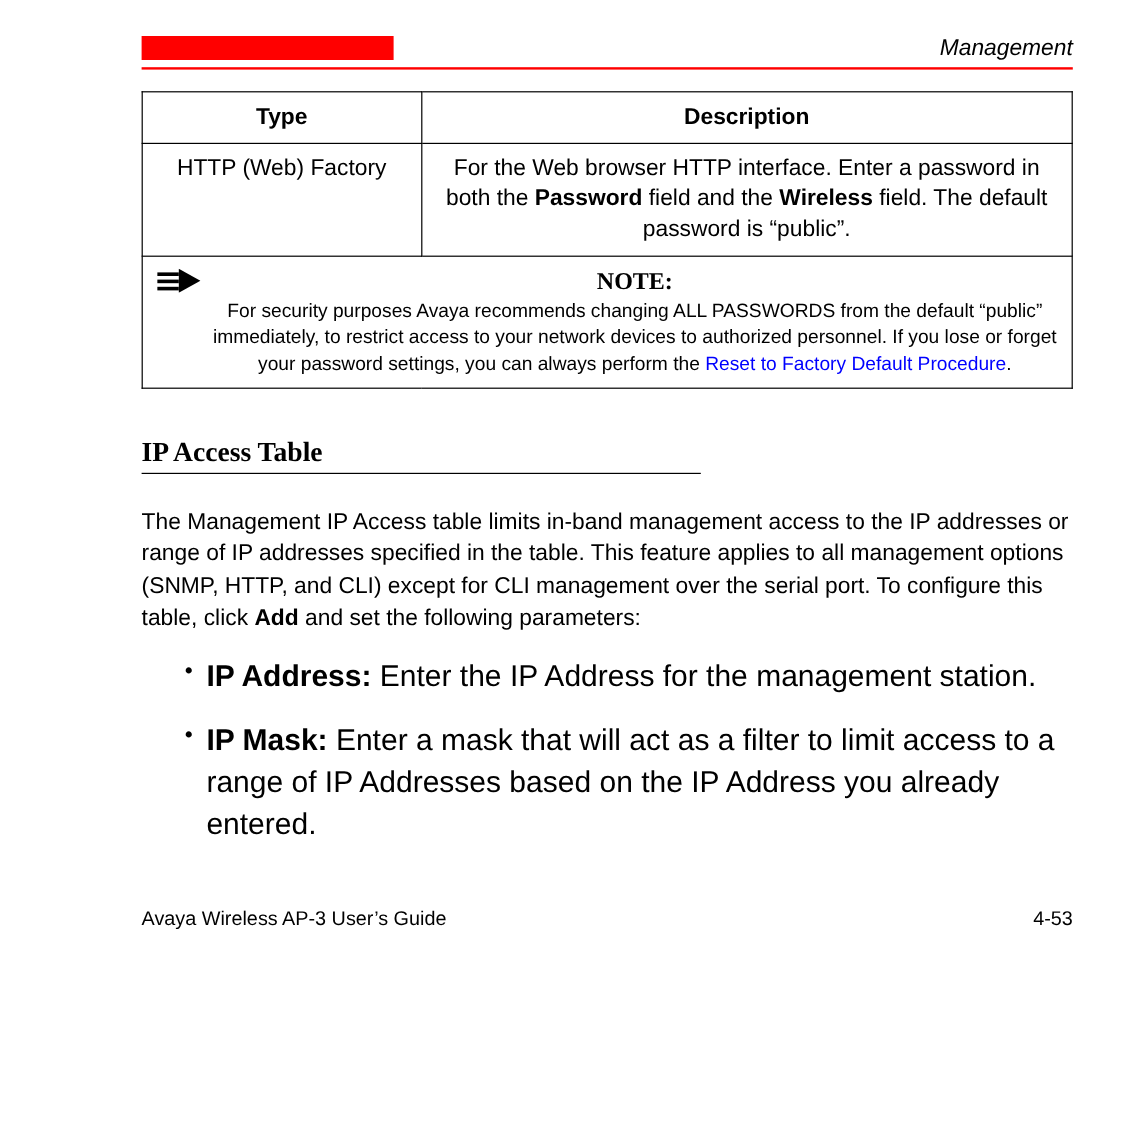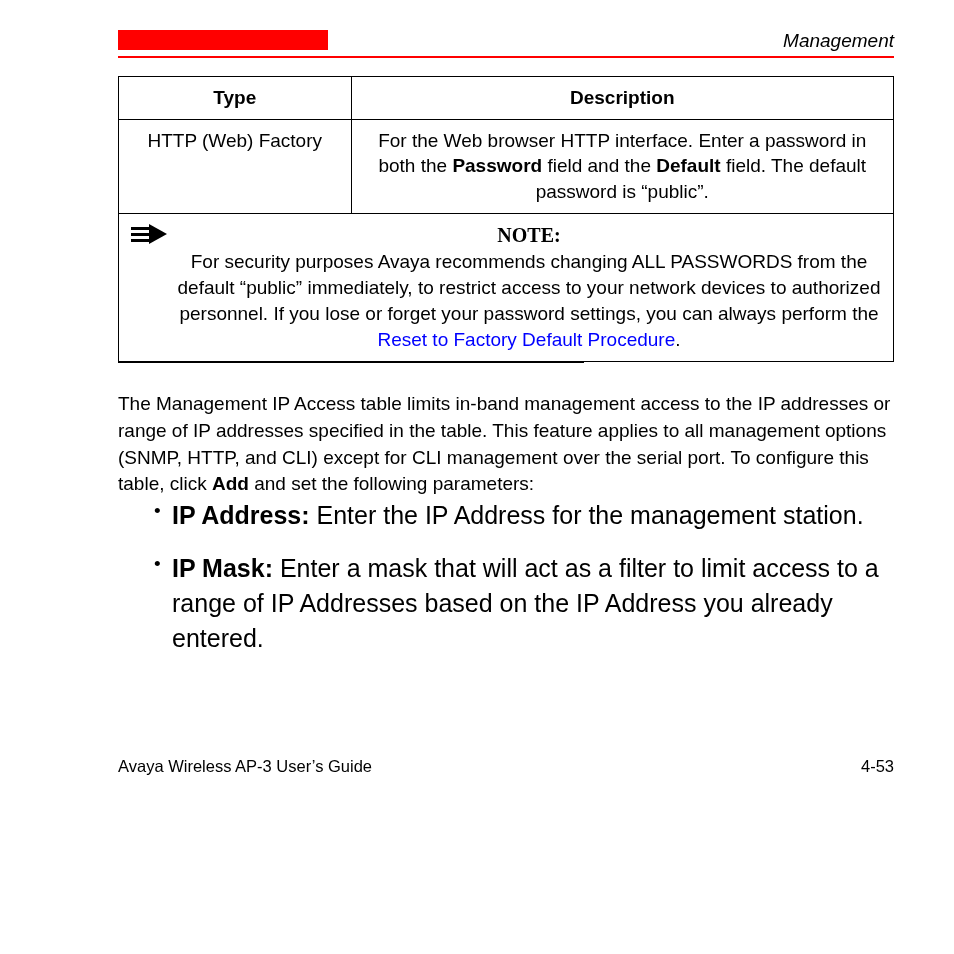--- a/index.html
+++ b/index.html
@@ -76,21 +76,21 @@
   }
   .note-body {
     flex: 1 1 auto;
   }
   .note-label {
     font-family: "Times New Roman", Times, serif;
     font-weight: bold;
     font-size: 20px;
   }
   .note-text {
-    font-size: 19px;
+    font-size: 16px;
     line-height: 1.38;
   }
   .link {
     color: #0000ff;
   }
   .section-head {
     font-family: "Times New Roman", Times, serif;
     font-weight: bold;
     font-size: 23px;
     margin-top: 40px;
@@ -98,20 +98,21 @@
   }
   .section-rule {
     border: none;
     border-top: 1.5px solid #000;
     width: 60%;
     margin: 0 0 28px 0;
   }
   .body-para {
     font-size: 19px;
     line-height: 1.4;
+    margin-bottom: 18px;
   }
   .bullet-list {
     list-style: none;
     padding-left: 36px;
     margin: 0;
   }
   .bullet-list li {
     font-size: 25px;
     line-height: 1.4;
     margin-bottom: 18px;
@@ -146,21 +147,21 @@
   <div class="content">
     <table class="tbl">
       <tbody>
           <tr>
         <th class="col-type">Type</th>
         <th>Description</th>
       </tr>
       <tr>
         <td>HTTP (Web) Factory</td>
         <td>
-          <span>For the Web browser HTTP interface. Enter a password in both the </span><b>Password</b><span> field and the </span><b>Default</b><span> field. The default password is “public”.</span>
+          <span>For the Web browser HTTP interface. Enter a password in both the </span><b>Password</b><span> field and the </span><b>Wireless</b><span> field. The default password is “public”.</span>
         </td>
       </tr>
       <tr>
         <td colspan="2" class="note-cell">
           <div class="note-row">
             <span class="note-icon">
               <svg width="38" height="20" viewBox="0 0 38 20">
                 <rect x="0" y="3" width="18" height="3" fill="#000"></rect>
                 <rect x="0" y="9" width="18" height="3" fill="#000"></rect>
                 <rect x="0" y="15" width="18" height="3" fill="#000"></rect>
@@ -172,20 +173,21 @@
               <div class="note-text">
                 <span>For security purposes Avaya recommends changing ALL PASSWORDS from the default “public” immediately, to restrict access to your network devices to authorized personnel. If you lose or forget your password settings, you can always perform the </span><span class="link">Reset to Factory Default Procedure</span><span>.</span>
               </div>
             </div>
           </div>
         </td>
       </tr>
     </tbody>
       </table>
 
+    <div class="section-head">IP Access Table</div>
     <hr class="section-rule">
 
     <div class="body-para">
       <span>The Management IP Access table limits in-band management access to the IP addresses or range of IP addresses specified in the table. This feature applies to all management options (SNMP, HTTP, and CLI) except for CLI management over the serial port. To configure this table, click </span><b>Add</b><span> and set the following parameters:</span>
     </div>
 
     <ul class="bullet-list">
       <li>
         <b>IP Address:</b><span> Enter the IP Address for the management station.</span>
       </li>

